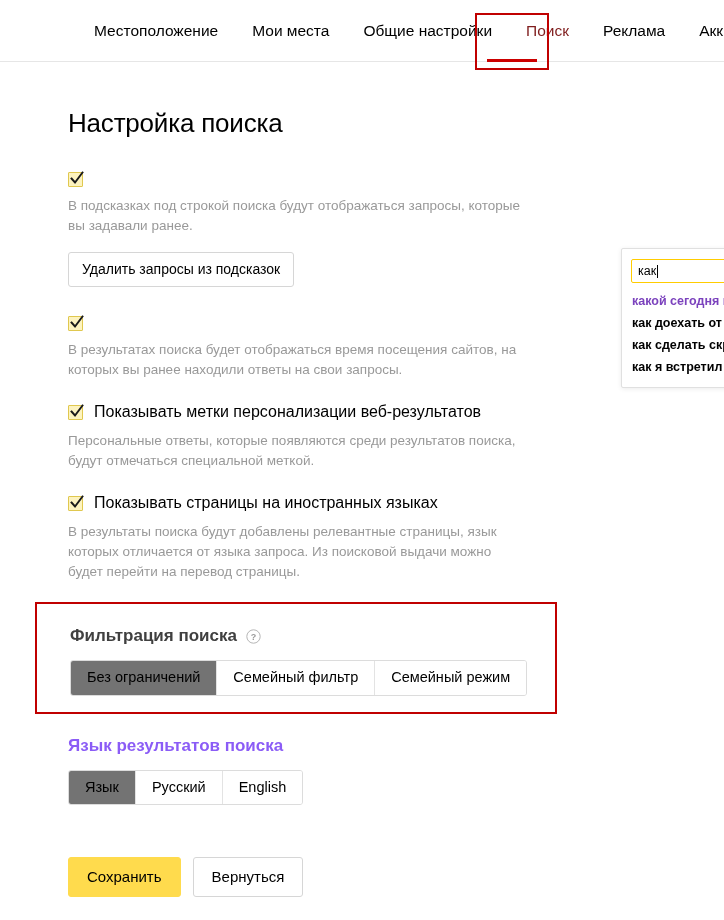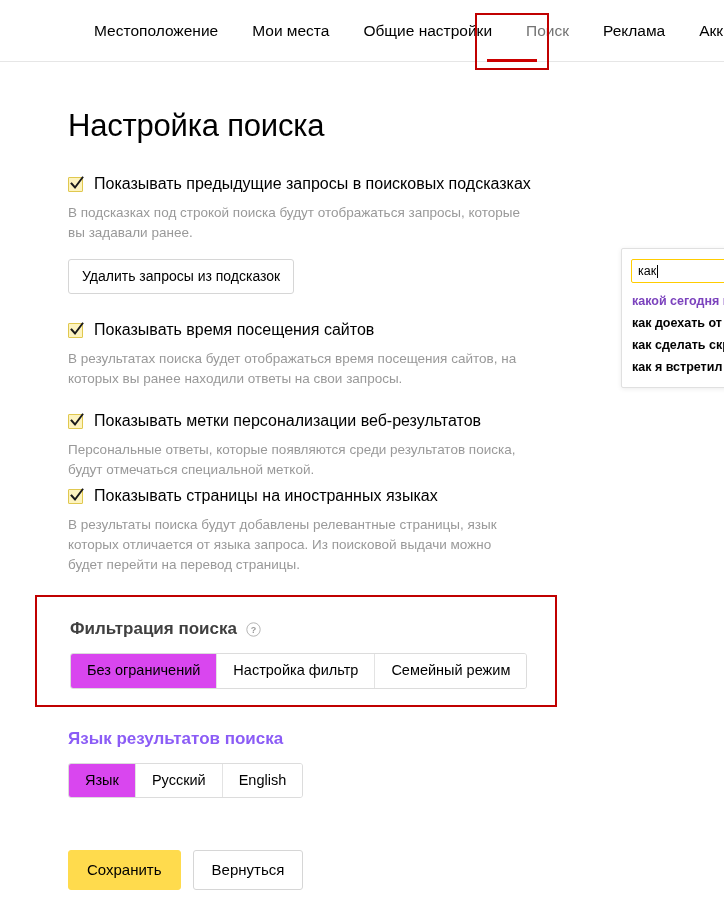--- a/index.html
+++ b/index.html
@@ -32,21 +32,21 @@
   }
   .nav-item {
     font-size: 15.5px;
     color: #000000;
     white-space: nowrap;
     margin-right: 34px;
     line-height: 1;
     position: relative;
   }
   .nav-item.is-active {
-    color: #737373;
+    color: #7f1d1d;
   }
   .nav-underline {
     position: absolute;
     left: 487px;
     top: 59px;
     width: 50px;
     height: 3px;
     background: #cc0000;
   }
   .nav-highlight {
@@ -61,21 +61,21 @@
   }
 
   
   .page {
     position: relative;
     padding: 0;
   }
   .page-title {
     margin: 0;
     padding: 46px 0 0 68px;
-    font-size: 31px;
+    font-size: 26px;
     font-weight: normal;
     letter-spacing: -0.2px;
     color: #000000;
   }
 
   .settings {
     padding-left: 68px;
     padding-top: 30px;
   }
 
@@ -217,21 +217,21 @@
     color: #000000;
     padding: 9px 16px 10px 16px;
     background: #ffffff;
     border-right: 1px solid #e3e3e3;
     white-space: nowrap;
     cursor: pointer;
     line-height: 1;
   }
   .segment:last-child { border-right: none; }
   .segment.is-selected {
-    background: #d946ef;
+    background: #737373;
   }
 
   
   .lang-section {
     margin-top: 22px;
   }
   .lang-title {
     font-size: 17px;
     font-weight: bold;
     color: #8b5cf6;
@@ -292,51 +292,49 @@
 
   <div class="settings">
 
     <div class="setting-block">
       <div class="setting-row">
         <span class="checkbox">
           <svg width="14" height="18" viewBox="0 0 14 18" xmlns="http://www.w3.org/2000/svg">
             <path d="M1.5 7.5 L5 11.5 L12.5 1.5" stroke="#1a1a1a" stroke-width="1.9" fill="none" stroke-linecap="square"></path>
           </svg>
         </span>
-        <span class="setting-label">Показывать предыдущие запросы в поисковых подсказках</span>
       </div>
       <p class="setting-desc">В подсказках под строкой поиска будут отображаться запросы, которые вы задавали ранее.</p>
       <button class="btn btn-clear-suggests">Удалить запросы из подсказок</button>
     </div>
 
     <div class="setting-block" style="margin-top:26px">
       <div class="setting-row">
         <span class="checkbox">
           <svg width="14" height="18" viewBox="0 0 14 18" xmlns="http://www.w3.org/2000/svg">
             <path d="M1.5 7.5 L5 11.5 L12.5 1.5" stroke="#1a1a1a" stroke-width="1.9" fill="none" stroke-linecap="square"></path>
           </svg>
         </span>
-        <span class="setting-label">Показывать время посещения сайтов</span>
       </div>
       <p class="setting-desc">В результатах поиска будет отображаться время посещения сайтов, на которых вы ранее находили ответы на свои запросы.</p>
     </div>
 
     <div class="setting-block" style="margin-top:22px">
       <div class="setting-row">
         <span class="checkbox">
           <svg width="14" height="18" viewBox="0 0 14 18" xmlns="http://www.w3.org/2000/svg">
             <path d="M1.5 7.5 L5 11.5 L12.5 1.5" stroke="#1a1a1a" stroke-width="1.9" fill="none" stroke-linecap="square"></path>
           </svg>
         </span>
         <span class="setting-label">Показывать метки персонализации веб-результатов</span>
       </div>
       <p class="setting-desc">Персональные ответы, которые появляются среди результатов поиска, будут отмечаться специальной меткой.</p>
     </div>
 
-    <div class="setting-block" style="margin-top:6px">
+    <div class="setting-block" style="margin-top:22px">
       <div class="setting-row">
         <span class="checkbox">
           <svg width="14" height="18" viewBox="0 0 14 18" xmlns="http://www.w3.org/2000/svg">
             <path d="M1.5 7.5 L5 11.5 L12.5 1.5" stroke="#1a1a1a" stroke-width="1.9" fill="none" stroke-linecap="square"></path>
           </svg>
         </span>
         <span class="setting-label">Показывать страницы на иностранных языках</span>
       </div>
       <p class="setting-desc">В результаты поиска будут добавлены релевантные страницы, язык которых отличается от языка запроса. Из поисковой выдачи можно будет перейти на перевод страницы.</p>
     </div>
@@ -346,21 +344,21 @@
         <span>Фильтрация поиска</span>
         <span class="help-icon">
           <svg width="15" height="15" viewBox="0 0 15 15" xmlns="http://www.w3.org/2000/svg">
             <circle cx="7.5" cy="7.5" r="6.7" fill="none" stroke="#b5b5b5" stroke-width="1"></circle>
             <text x="7.5" y="11" font-family="Liberation Sans, sans-serif" font-size="9" fill="#9a9a9a" text-anchor="middle">?</text>
           </svg>
         </span>
       </div>
       <div class="segmented" id="filter-segments">
           <div class="segment is-selected">Без ограничений</div>
-          <div class="segment">Настройка фильтр</div>
+          <div class="segment">Семейный фильтр</div>
           <div class="segment">Семейный режим</div>
         </div>
     </div>
 
     <div class="lang-section">
       <div class="lang-title">Язык результатов поиска</div>
       <div class="segmented" id="lang-segments">
           <div class="segment is-selected">Язык</div>
           <div class="segment">Русский</div>
           <div class="segment">English</div>

